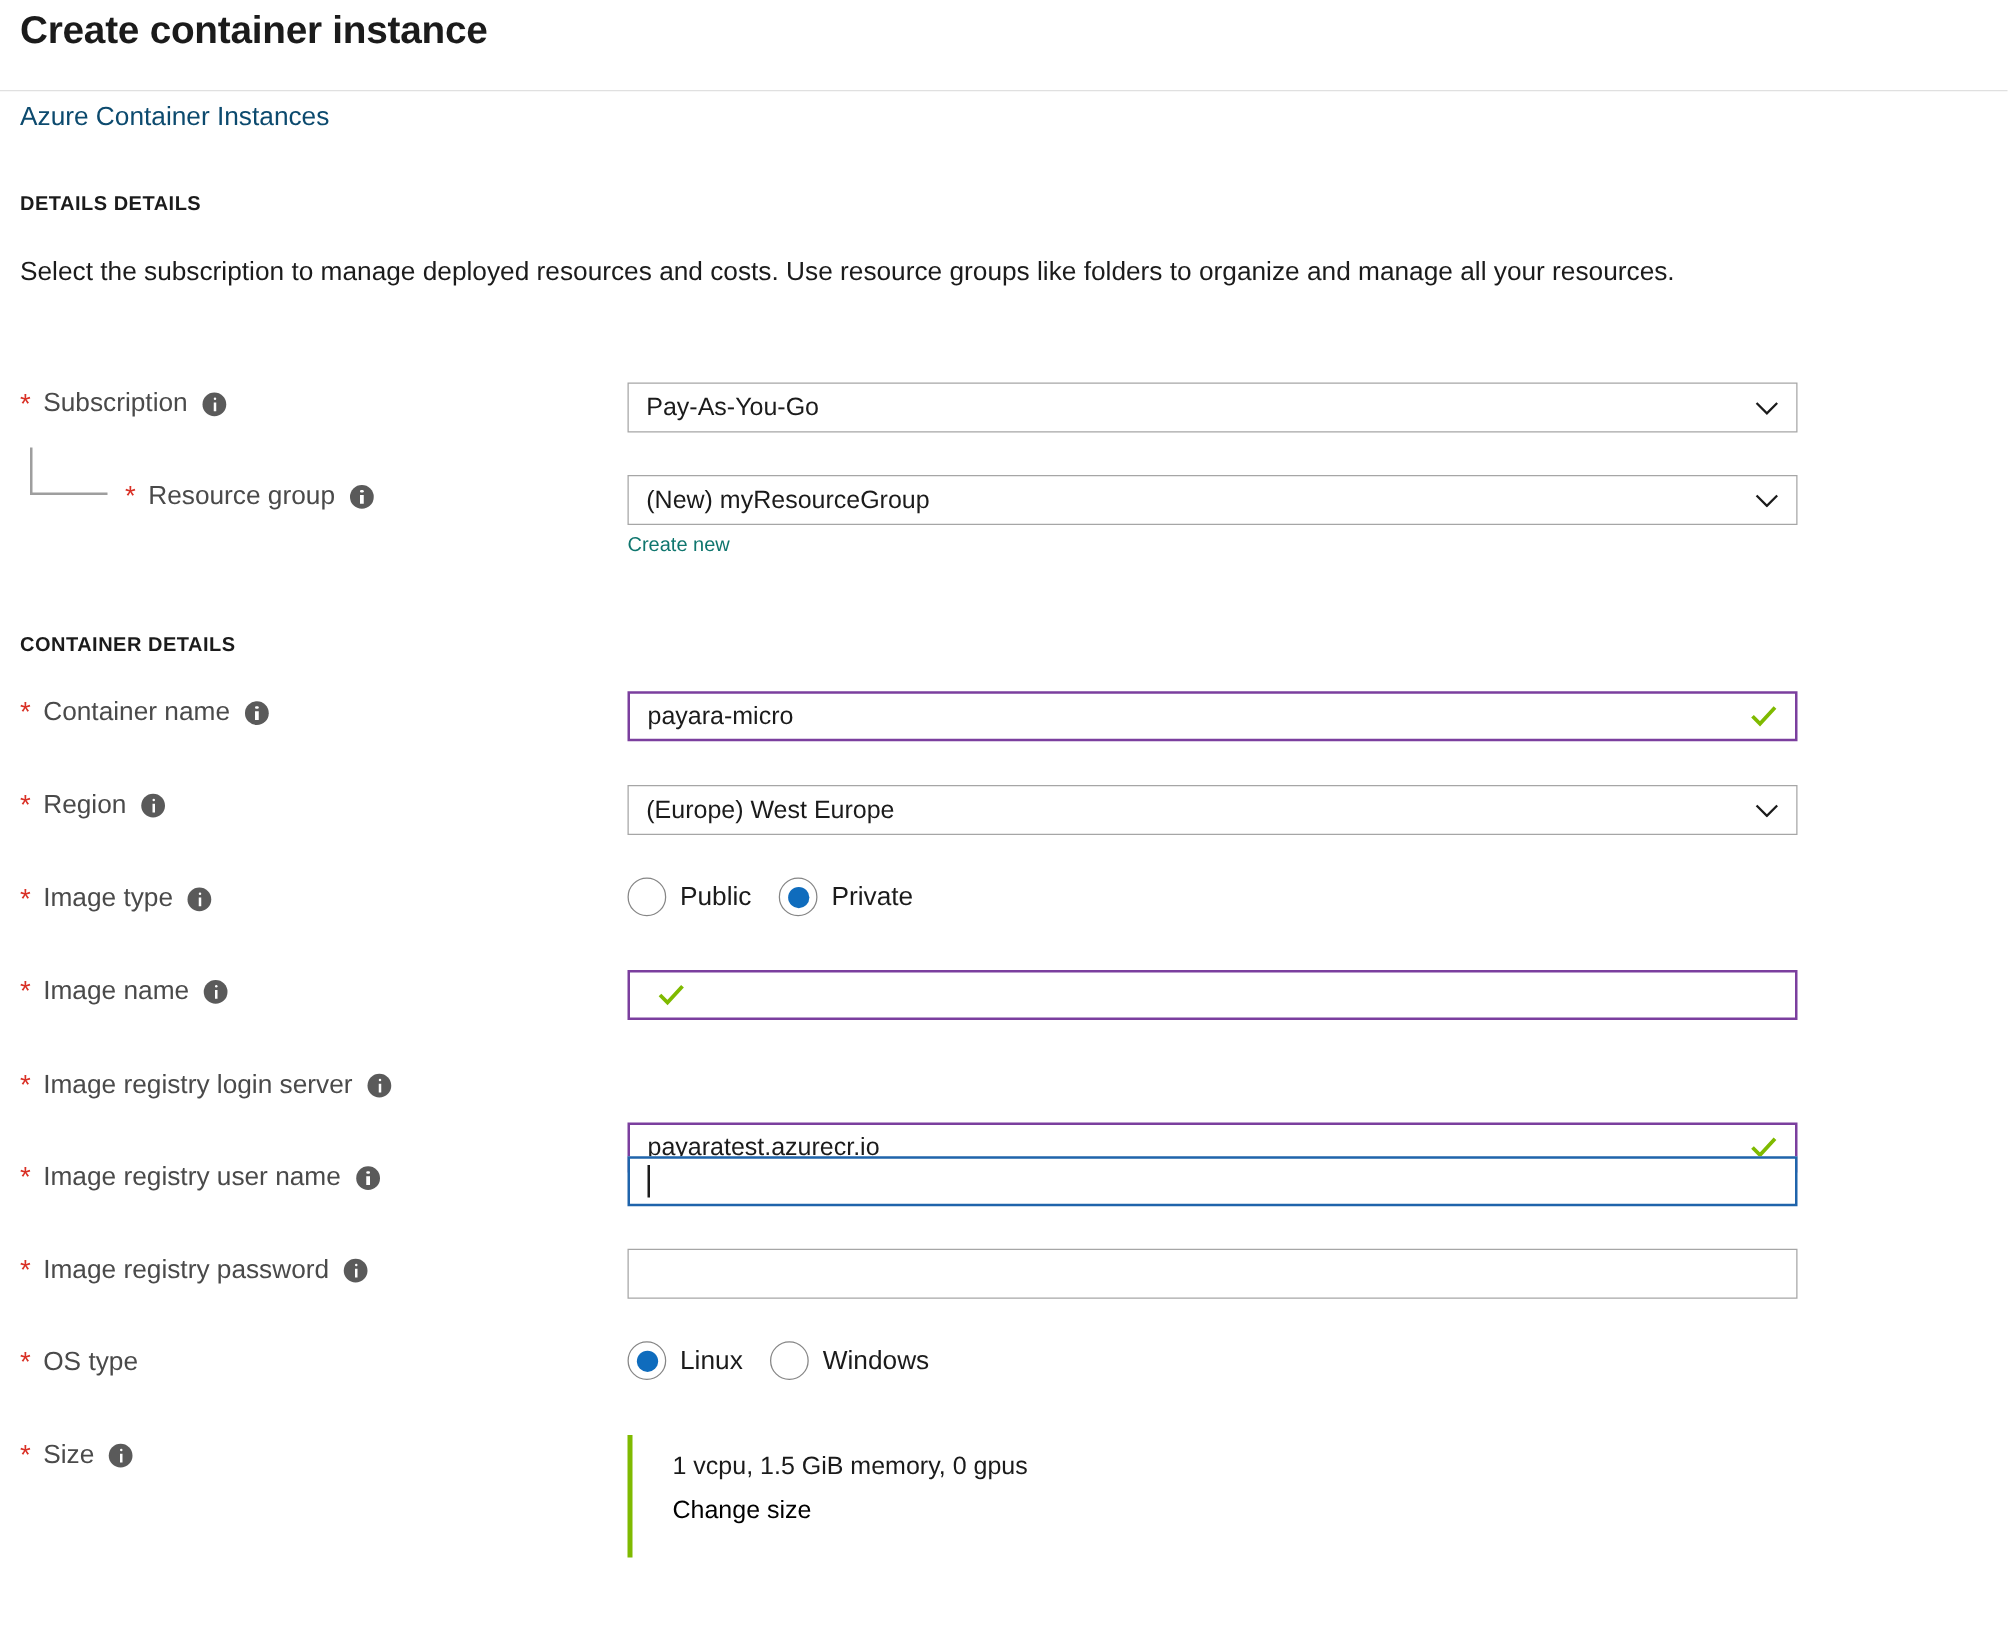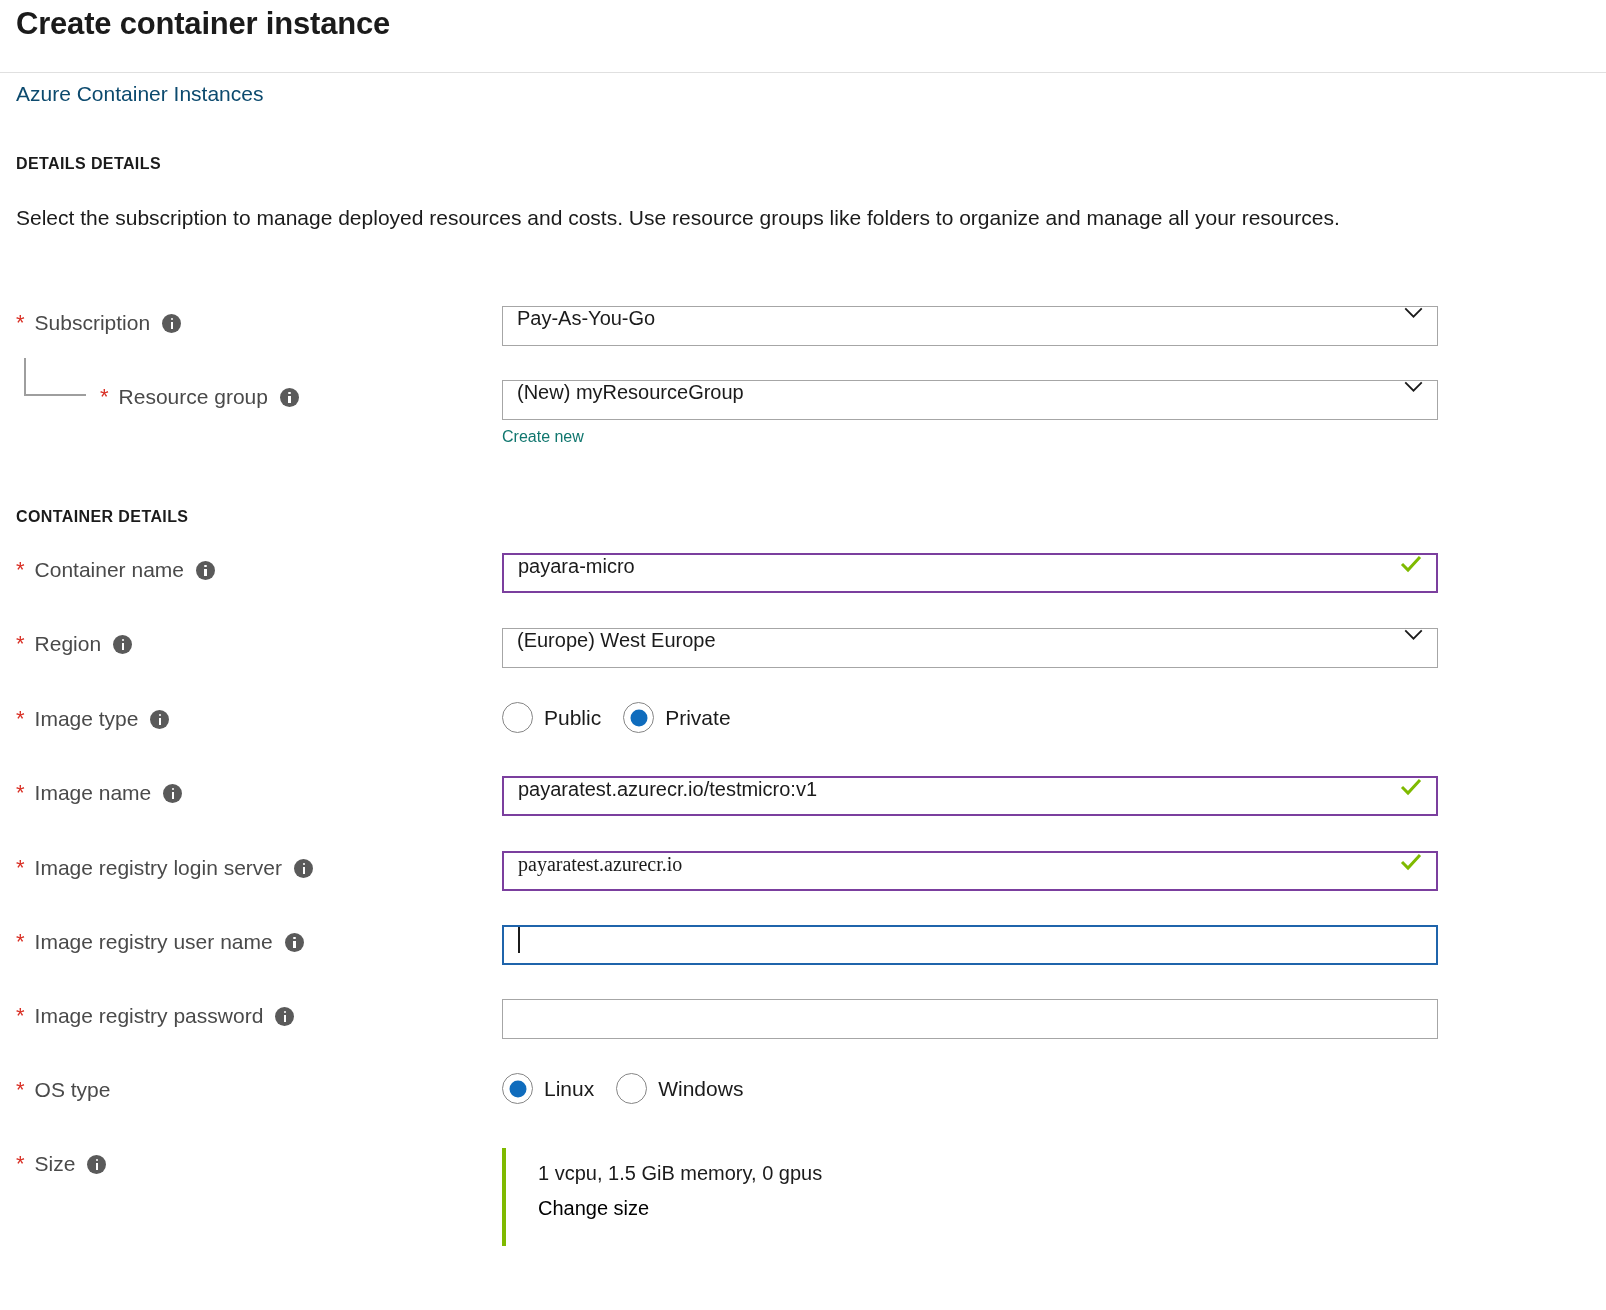--- a/index.html
+++ b/index.html
@@ -109,20 +109,21 @@
 
   
   .field {
     position: absolute;
     left: 502px;
     width: 936px;
     height: 40px;
     border: 1px solid #a6a6a6;
     background: #fff;
     display: flex;
+    align-items: center;
     padding: 0 14px;
     font-size: 20px;
     color: #1b1b1b;
   }
   .field.valid { border: 2px solid #7b3f9e; }
   .field.focused { border: 2px solid #1f64ab; }
 
   .field .value { flex: 1; white-space: nowrap; overflow: hidden; }
 
   .chevron {
@@ -308,34 +309,33 @@
   </div>
 </div>
 
 <div class="row">
   <div class="label" style="top:781px;">
     <span class="req">*</span>
     <span>Image name</span>
     <span class="info-icon"></span>
   </div>
   <div class="field valid" style="top:776px;">
-    <span class="value">payaratest.azurecr.io/testmicro:v1</span>
     <svg class="check" viewBox="0 0 22 18">
       <path d="M2 9 L8 15 L20 2" fill="none" stroke="#7fba00" stroke-width="3"></path>
     </svg>
   </div>
 </div>
 
 <div class="row">
   <div class="label" style="top:856px;">
     <span class="req">*</span>
     <span>Image registry login server</span>
     <span class="info-icon"></span>
   </div>
-  <div class="field valid" style="top:851px;font-family:Liberation Serif, serif;">
+  <div class="field valid" style="top:898px;">
     <span class="value">payaratest.azurecr.io</span>
     <svg class="check" viewBox="0 0 22 18">
       <path d="M2 9 L8 15 L20 2" fill="none" stroke="#7fba00" stroke-width="3"></path>
     </svg>
   </div>
 </div>
 
 <div class="row">
   <div class="label" style="top:930px;">
     <span class="req">*</span>

